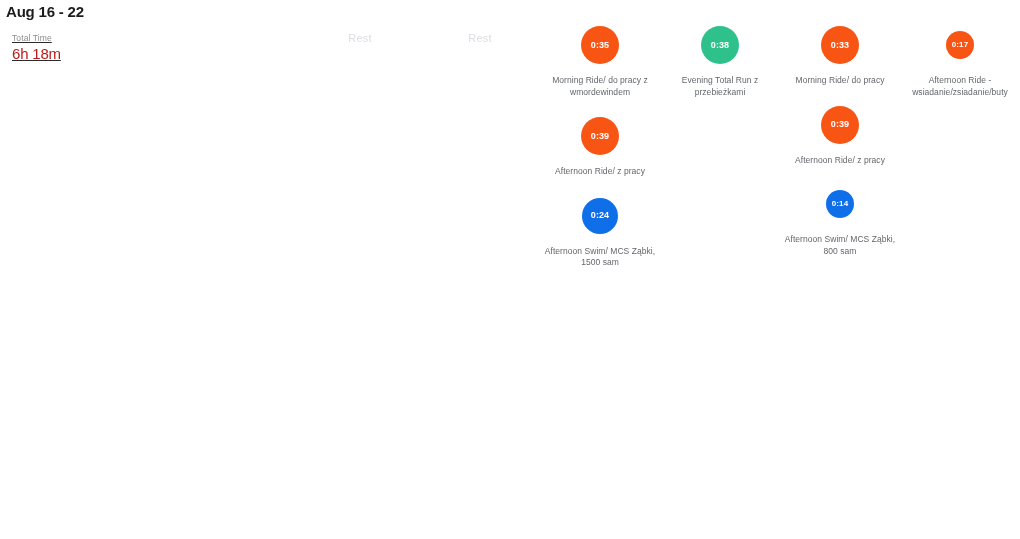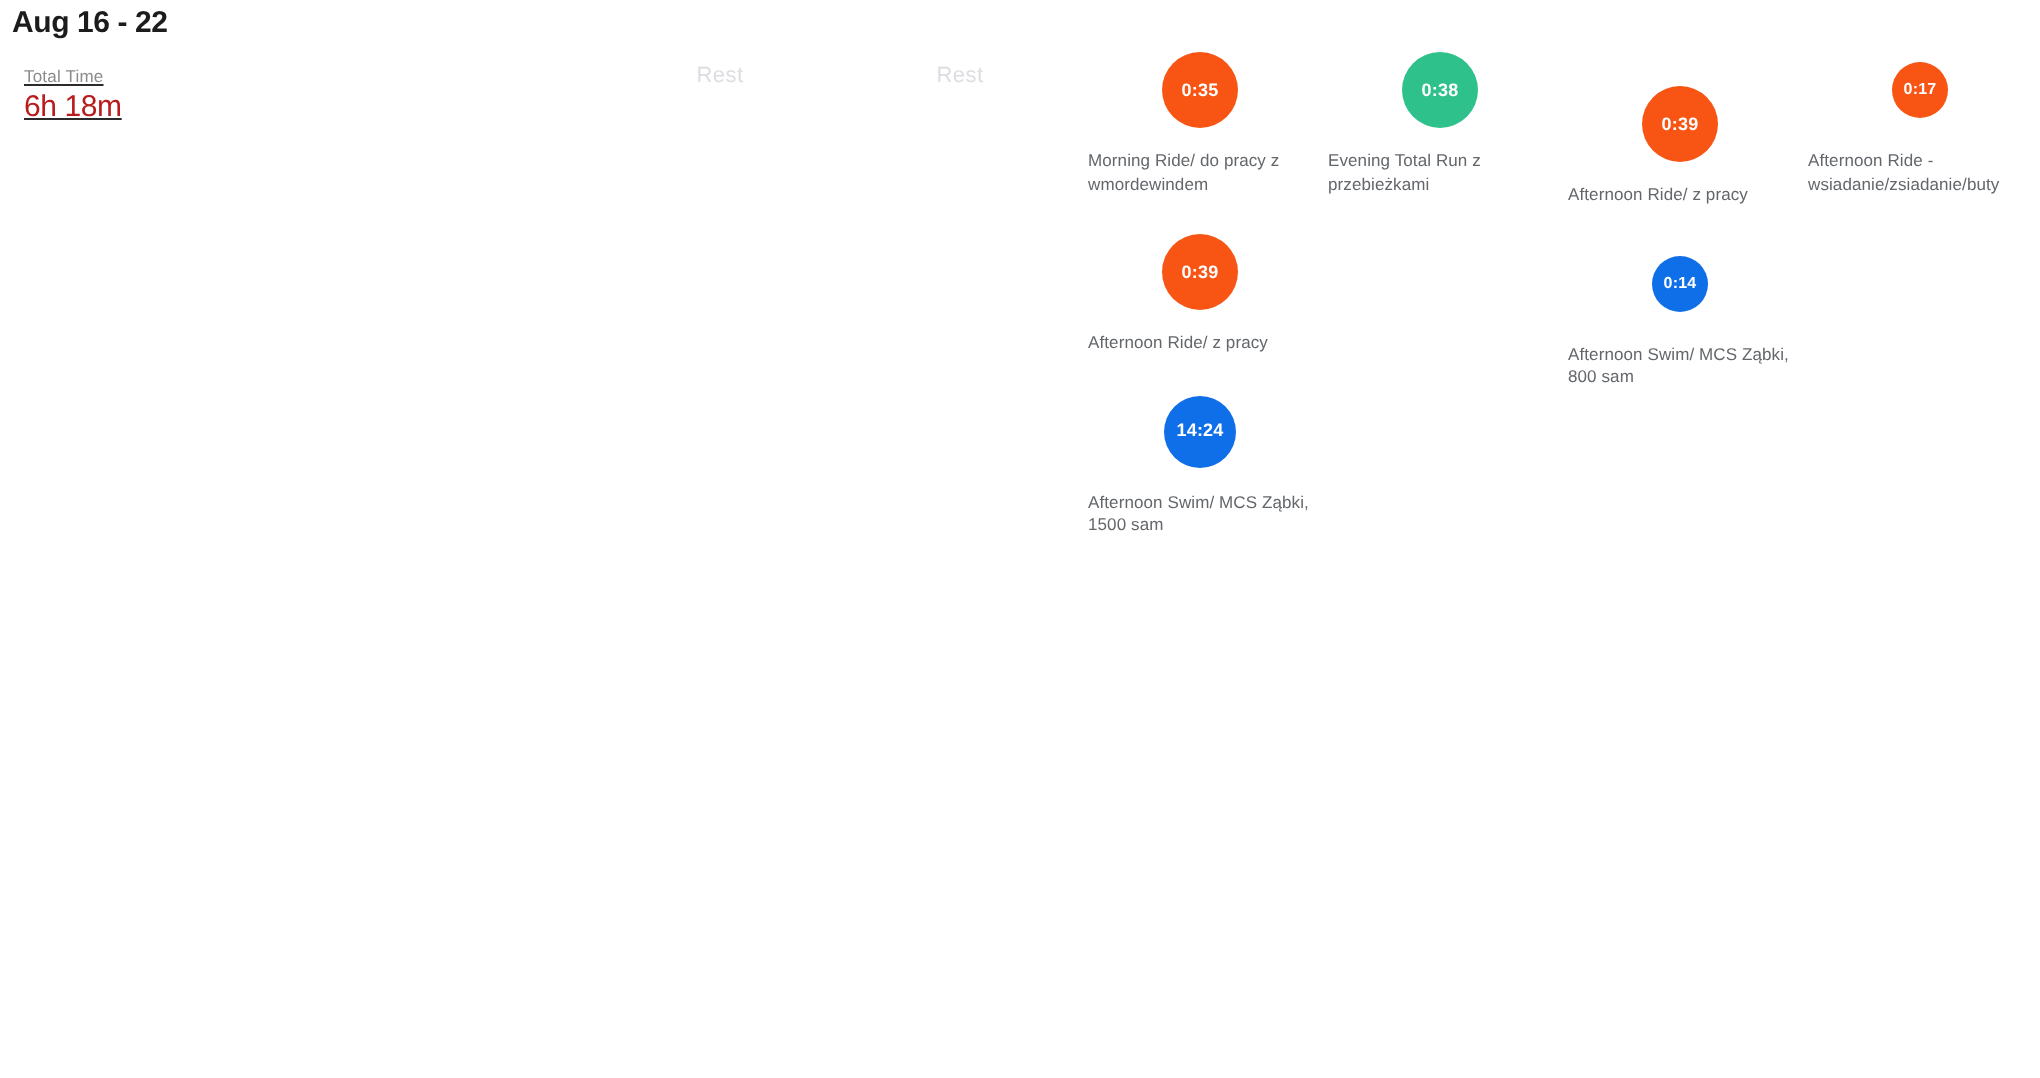--- a/index.html
+++ b/index.html
@@ -85,20 +85,21 @@
     font-size: 9px;
     font-weight: bold;
     letter-spacing: 0.1px;
     line-height: 1;
   }
   .act-name {
     margin-top: 9px;
     font-size: 8.5px;
     line-height: 11.5px;
     color: #63666b;
+    text-align: center;
     width: 112px;
     letter-spacing: 0.05px;
   }
   .act-spacer { height: 17px; }
 </style>
 </head>
 <body>
 
 <div class="page">
 
@@ -129,36 +130,42 @@
         <div class="act-spacer"></div>
         <div class="activity">
           <div class="bubble-slot">
             <div class="bubble" style="width: 38px; height: 38px; background: rgb(248, 85, 21);">0:39</div>
           </div>
           <div class="act-name">Afternoon Ride/ z pracy</div>
         </div>
         <div class="act-spacer"></div>
         <div class="activity">
           <div class="bubble-slot">
-            <div class="bubble" style="width: 36px; height: 36px; background: rgb(15, 111, 232);">14:24</div>
+            <div class="bubble" style="width: 36px; height: 36px; background: rgb(15, 111, 232);">0:24</div>
           </div>
           <div class="act-name">Afternoon Swim/ MCS Ząbki, 1500 sam</div>
         </div>
         <div class="act-spacer"></div>
       </div>
       <div class="day-col">
         <div class="activity">
           <div class="bubble-slot">
             <div class="bubble" style="width: 38px; height: 38px; background: rgb(47, 193, 140);">0:38</div>
           </div>
           <div class="act-name">Evening Total Run z przebieżkami</div>
         </div>
         <div class="act-spacer"></div>
       </div>
       <div class="day-col">
+        <div class="activity">
+          <div class="bubble-slot">
+            <div class="bubble" style="width: 38px; height: 38px; background: rgb(248, 85, 21);">0:33</div>
+          </div>
+          <div class="act-name">Morning Ride/ do pracy</div>
+        </div>
         <div class="act-spacer"></div>
         <div class="activity">
           <div class="bubble-slot">
             <div class="bubble" style="width: 38px; height: 38px; background: rgb(248, 85, 21);">0:39</div>
           </div>
           <div class="act-name">Afternoon Ride/ z pracy</div>
         </div>
         <div class="act-spacer"></div>
         <div class="activity">
           <div class="bubble-slot">

